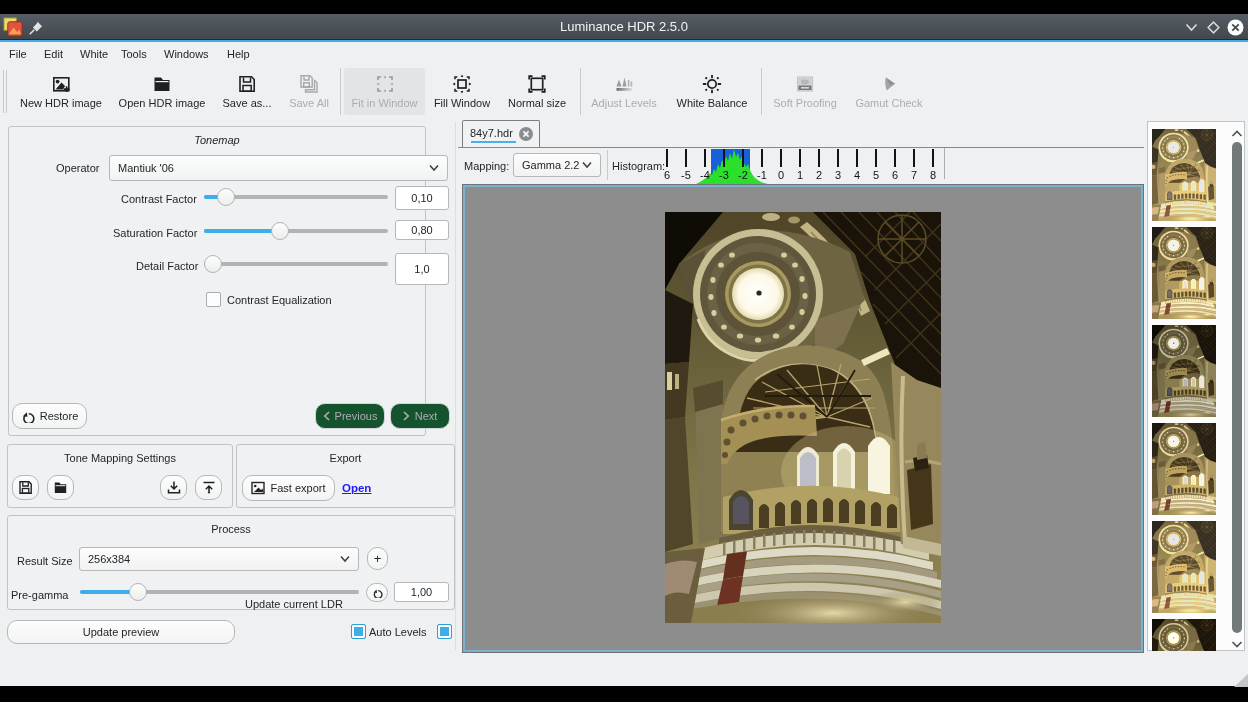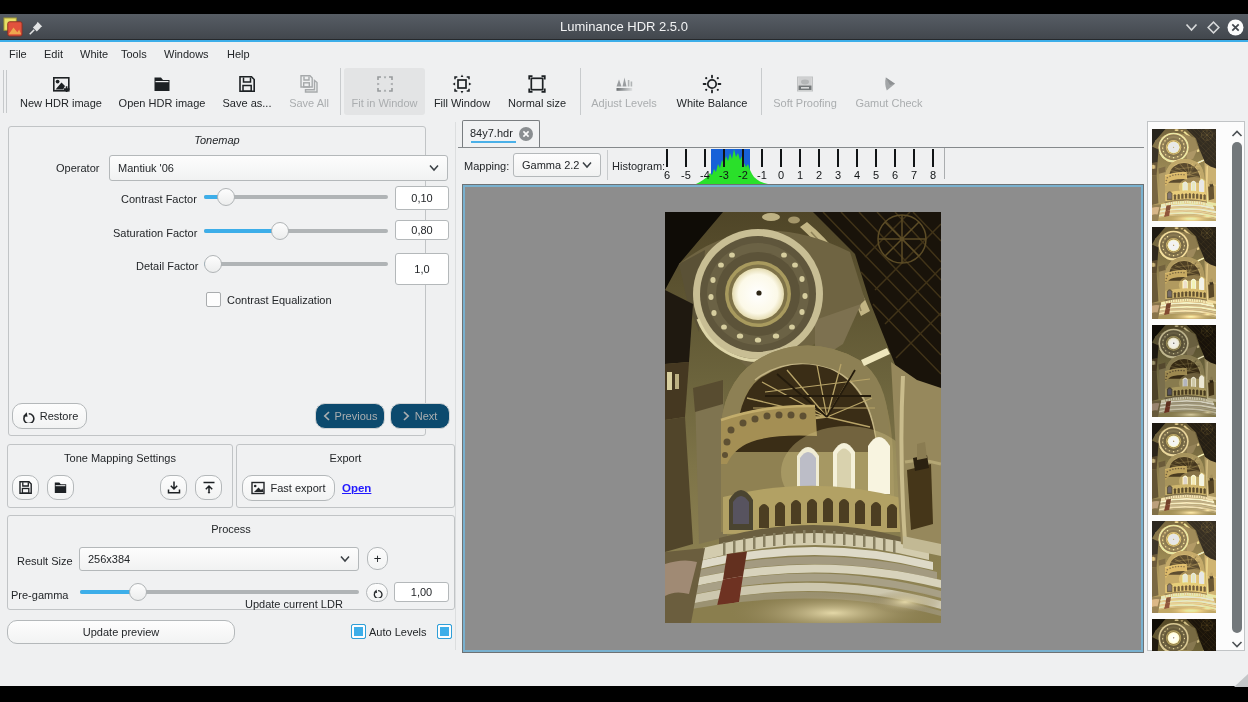--- a/index.html
+++ b/index.html
@@ -14,21 +14,21 @@
 #main{left:0;top:42px;width:1248px;height:644px;background:#eff0f1;}
 .menuitem{position:absolute;top:0;height:24px;line-height:24px;}
 .tbtn{position:absolute;top:2px;height:47px;text-align:center;white-space:nowrap;}
 .tbtn .ticon{position:absolute;top:5px;left:50%;transform:translateX(-50%);width:22px;height:22px;}
 .tbtn .tlabel{position:absolute;bottom:6px;width:100%;left:0;}
 .tbtn.dis .tlabel{color:#aaadaf;}
 .tsep{position:absolute;top:2px;width:1px;height:47px;background:#c8cbcd;}
 .gbox{position:absolute;border:1px solid #c1c4c6;border-radius:3px;background:#f0f1f2;}
 .gtitle{position:absolute;top:7px;width:100%;text-align:center;color:#232629;}
 .btn{position:absolute;background:linear-gradient(#fdfdfd,#f2f3f3);border:1px solid #b4b8ba;border-radius:10px;color:#232629;display:flex;align-items:center;justify-content:center;gap:5px;font-size:11px;}
-.btn.dis{background:#0c4a6e;border:1px solid #d2d4d5;color:#abaeb0;}
+.btn.dis{background:#14532d;border:1px solid #d2d4d5;color:#abaeb0;}
 .combo{position:absolute;background:linear-gradient(#fdfdfd,#f1f2f2);border:1px solid #b4b8ba;border-radius:3px;display:flex;align-items:center;padding-left:8px;}
 .combo .chev{position:absolute;right:8px;top:50%;margin-top:-4px;width:10px;height:8px;}
 .lbl{position:absolute;color:#232629;white-space:nowrap;}
 .valbox{position:absolute;background:#fff;border:1px solid #b4b8ba;border-radius:3px;display:flex;align-items:center;justify-content:center;}
 .slider{position:absolute;height:18px;}
 .slider .track{position:absolute;left:0;right:0;top:7px;height:4px;background:#b0b4b6;border-radius:2px;}
 .slider .fill{position:absolute;left:0;top:7px;height:4px;background:#3daee9;border-radius:2px;}
 .slider .handle{position:absolute;top:0;width:18px;height:18px;border-radius:50%;background:linear-gradient(#fdfdfd,#eceded);border:1px solid #b0b4b6;}
 .cb{position:absolute;width:15px;height:15px;border:1px solid #a9acae;border-radius:2px;background:#fdfdfd;}
 .cb.on{border:1px solid #2f9fd8;background:#3daee9;box-shadow:inset 0 0 0 2px #fdfdfd;}

